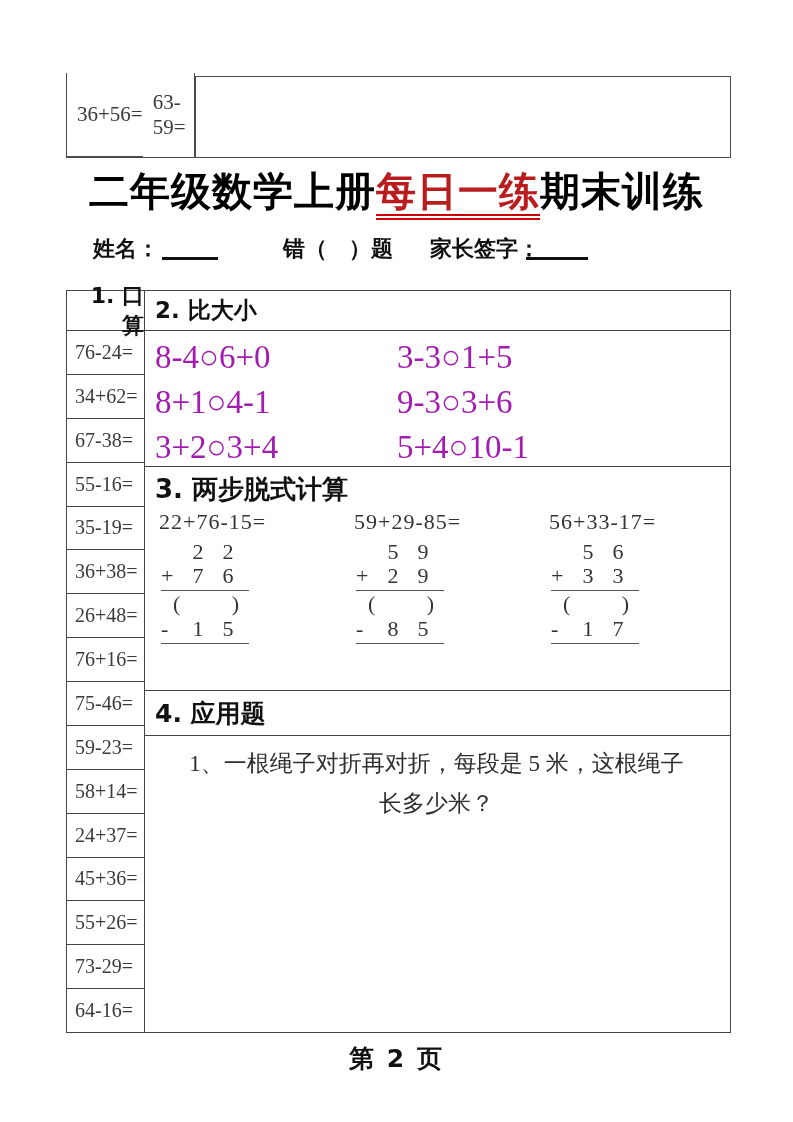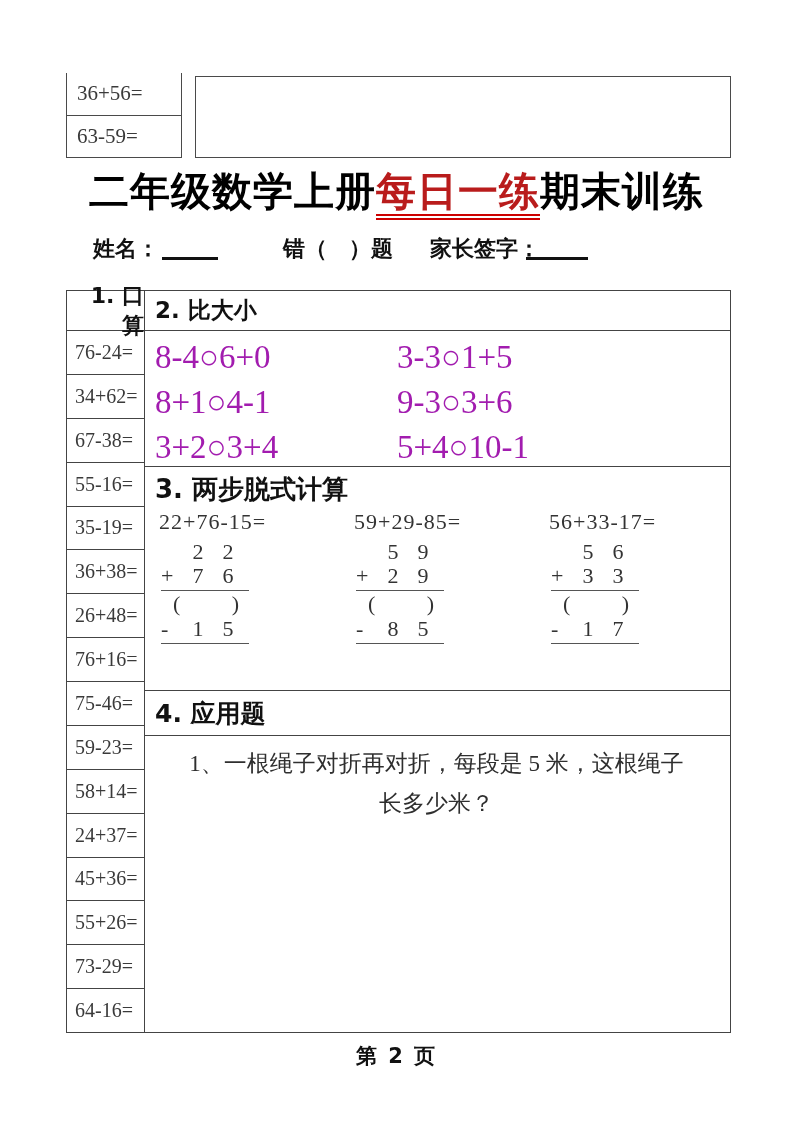--- a/index.html
+++ b/index.html
@@ -10,24 +10,24 @@
     height: 1122px;
     background: #fff;
     font-family: "Liberation Serif", "DejaVu Serif", serif;
     color: #2c2c2c;
     overflow: hidden;
   }
 
   
   .top-table { position: absolute; left: 66px; top: 73px; width: 665px; height: 85px; }
   .tt-left {
-    position: absolute; left: 0; top: 0; width: 116px; height: 85px;
+    position: absolute; left: 0; top: 0; width: 129px; height: 85px;
     border-left: 1.6px solid #4a4a4a; border-right: 1.6px solid #4a4a4a;
     border-bottom: 1.6px solid #4a4a4a;
-    display: flex; flex-direction: column;
+    display: flex; 
   }
   .tt-cell { flex: 1; display: flex; align-items: center; padding-left: 10px; font-size: 21px; color: #3a3a3a; }
   .tt-cell.first { border-bottom: 1.4px solid #4a4a4a; }
   .tt-right { position: absolute; left: 128.5px; top: 3px; right: 0; bottom: 0; border: 1.4px solid #4a4a4a; }
 
   
   .title {
     position: absolute; left: 0; top: 166px; width: 100%;
     text-align: center; font-family: "DejaVu Sans", "Liberation Sans", sans-serif;
     font-weight: 900; font-size: 40px; line-height: 50px; color: #000;
@@ -88,21 +88,21 @@
   .vb-sub { border-bottom: 1.6px solid #555; padding-bottom: 2px; margin-top: 1px; }
 
   .sec4-h { height: 45px; font-size: 25px; }
   .sec4-body { flex: 1; padding: 8px 14px 0 12px; font-size: 23px; color: #2f2f2f; line-height: 40px; text-align: center; }
   .wp2 { margin-top: 78px; }
 
   
   .footer {
     position: absolute; top: 1042px; left: 0; width: 100%; text-align: center;
     font-family: "DejaVu Sans", "Liberation Sans", sans-serif; font-weight: 700;
-    font-size: 21px; color: #111; letter-spacing: 2px;
+    font-size: 25px; color: #111; letter-spacing: 2px;
   }
 </style>
 </head>
 <body>
 
 <div class="page">
 
   <div class="top-table">
     <div class="tt-left">
       <div class="tt-cell first">36+56=</div>

